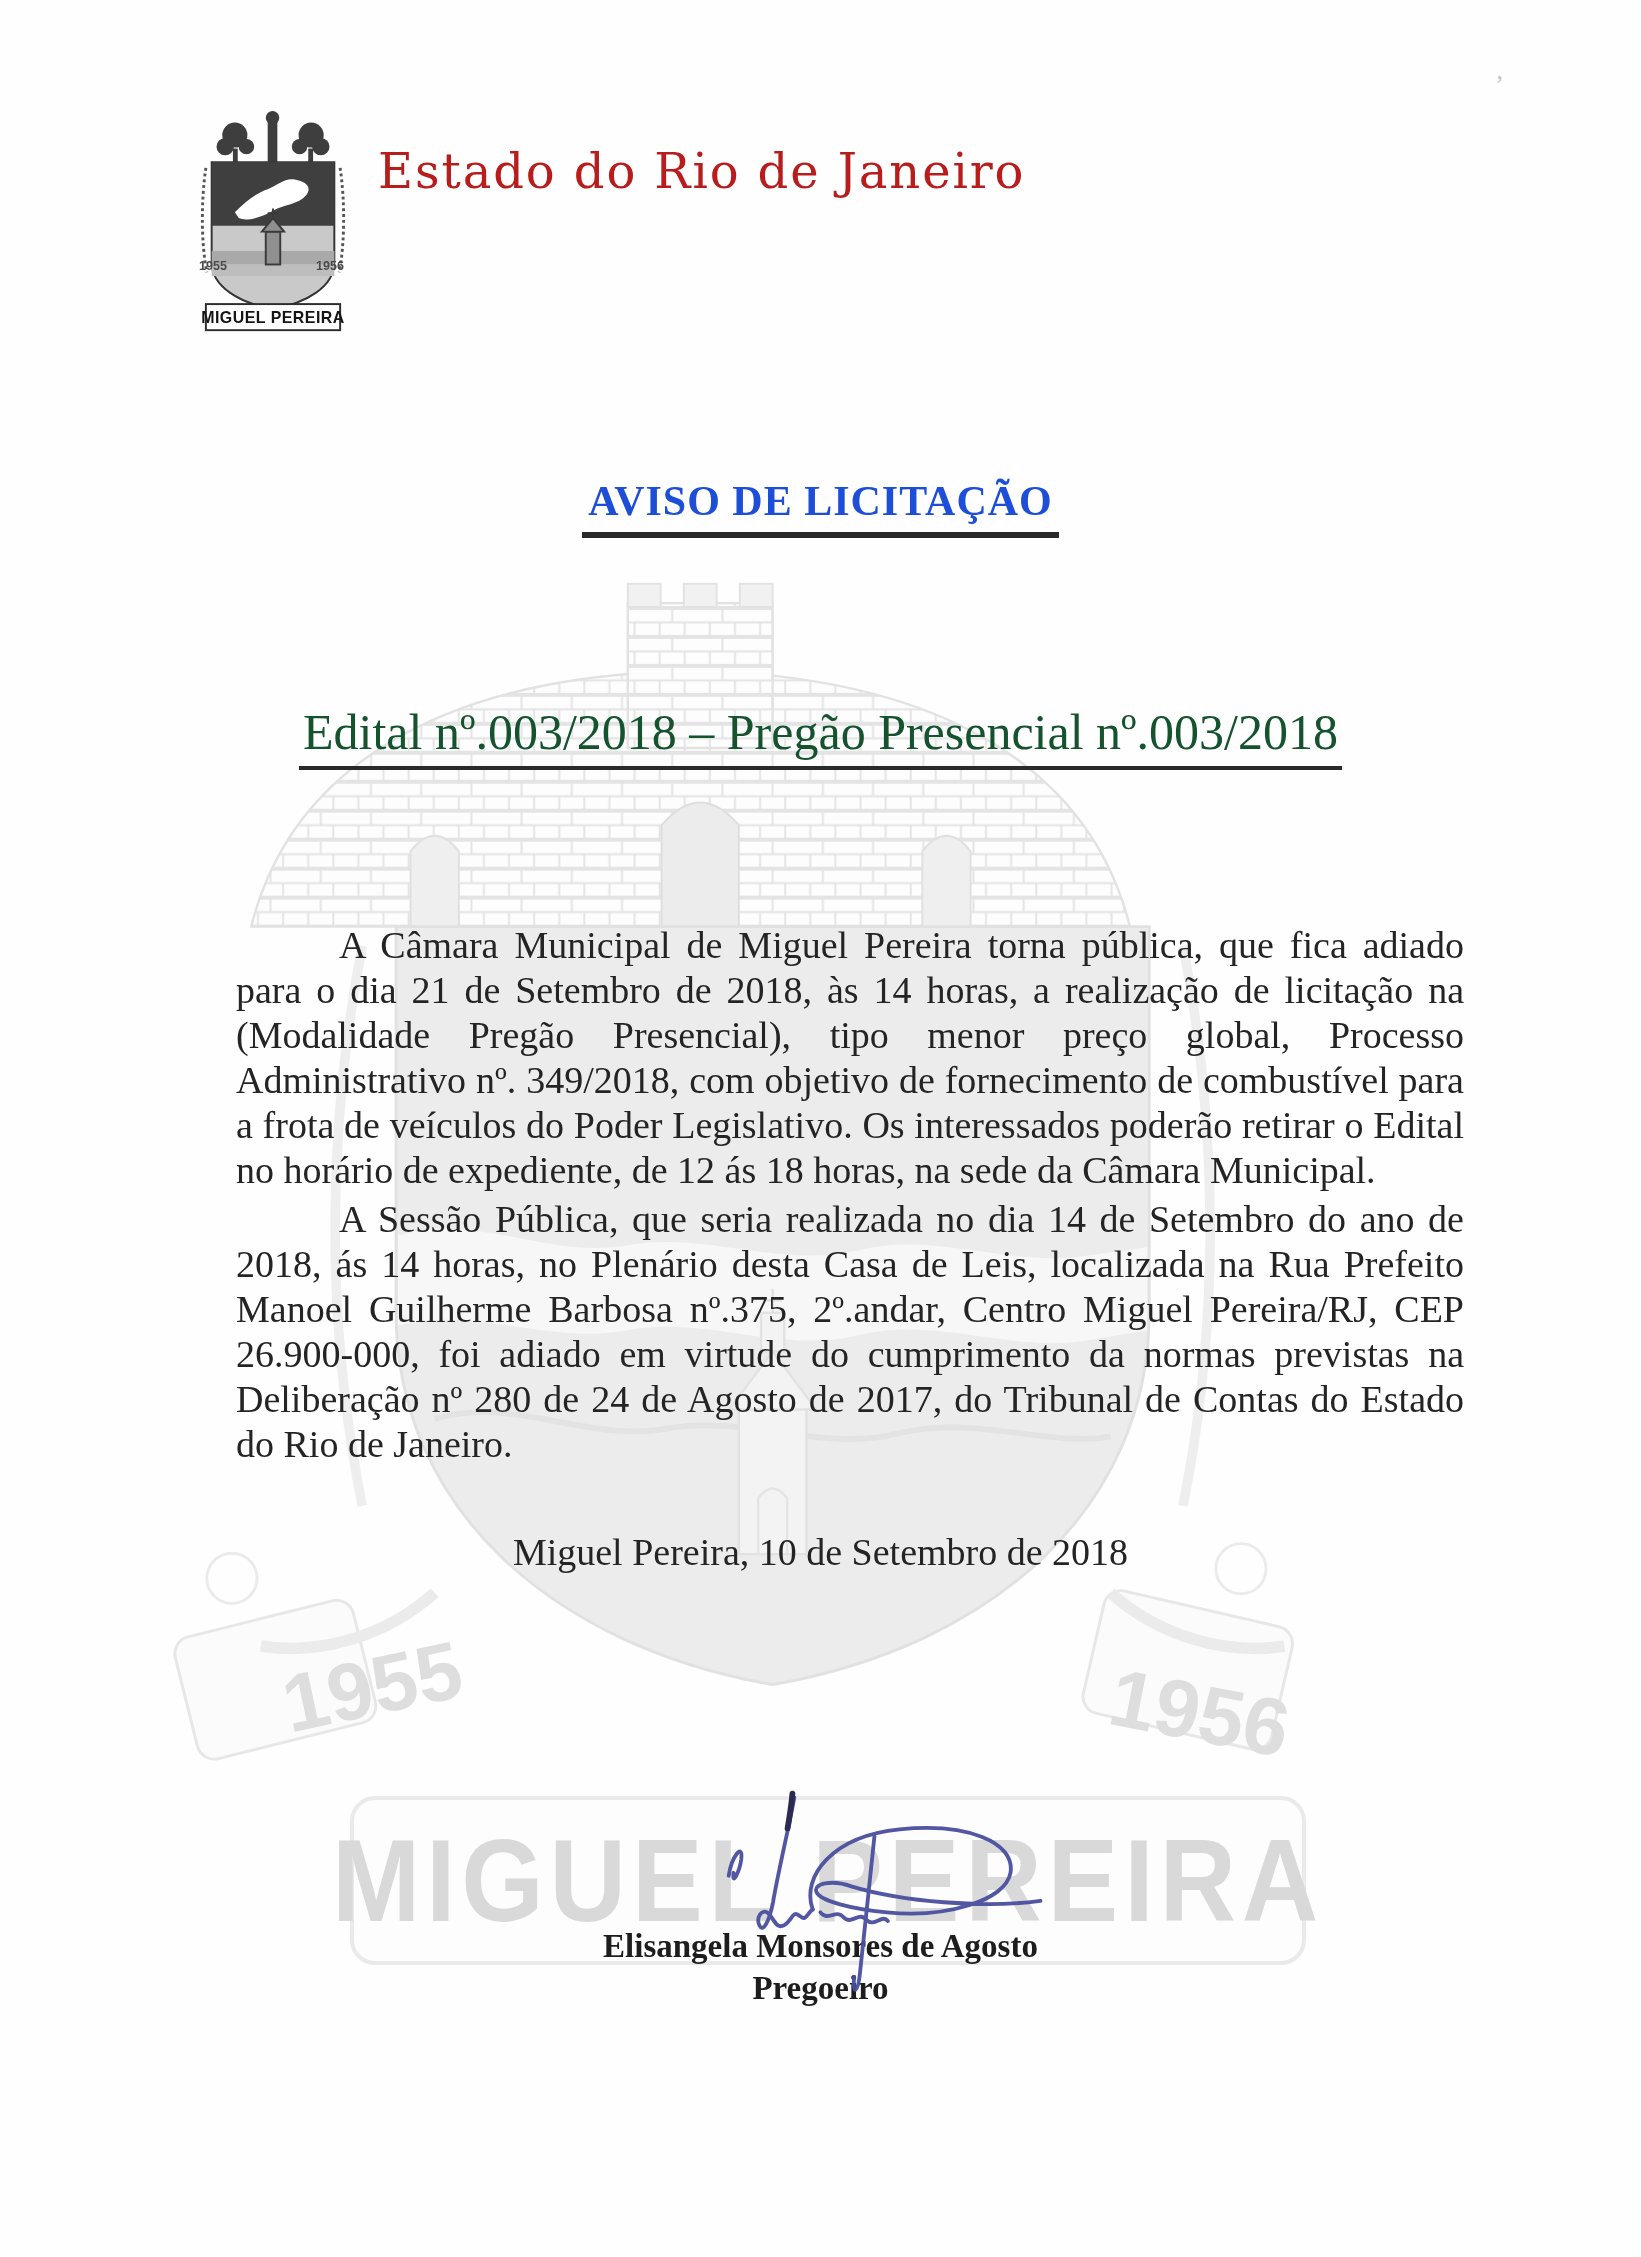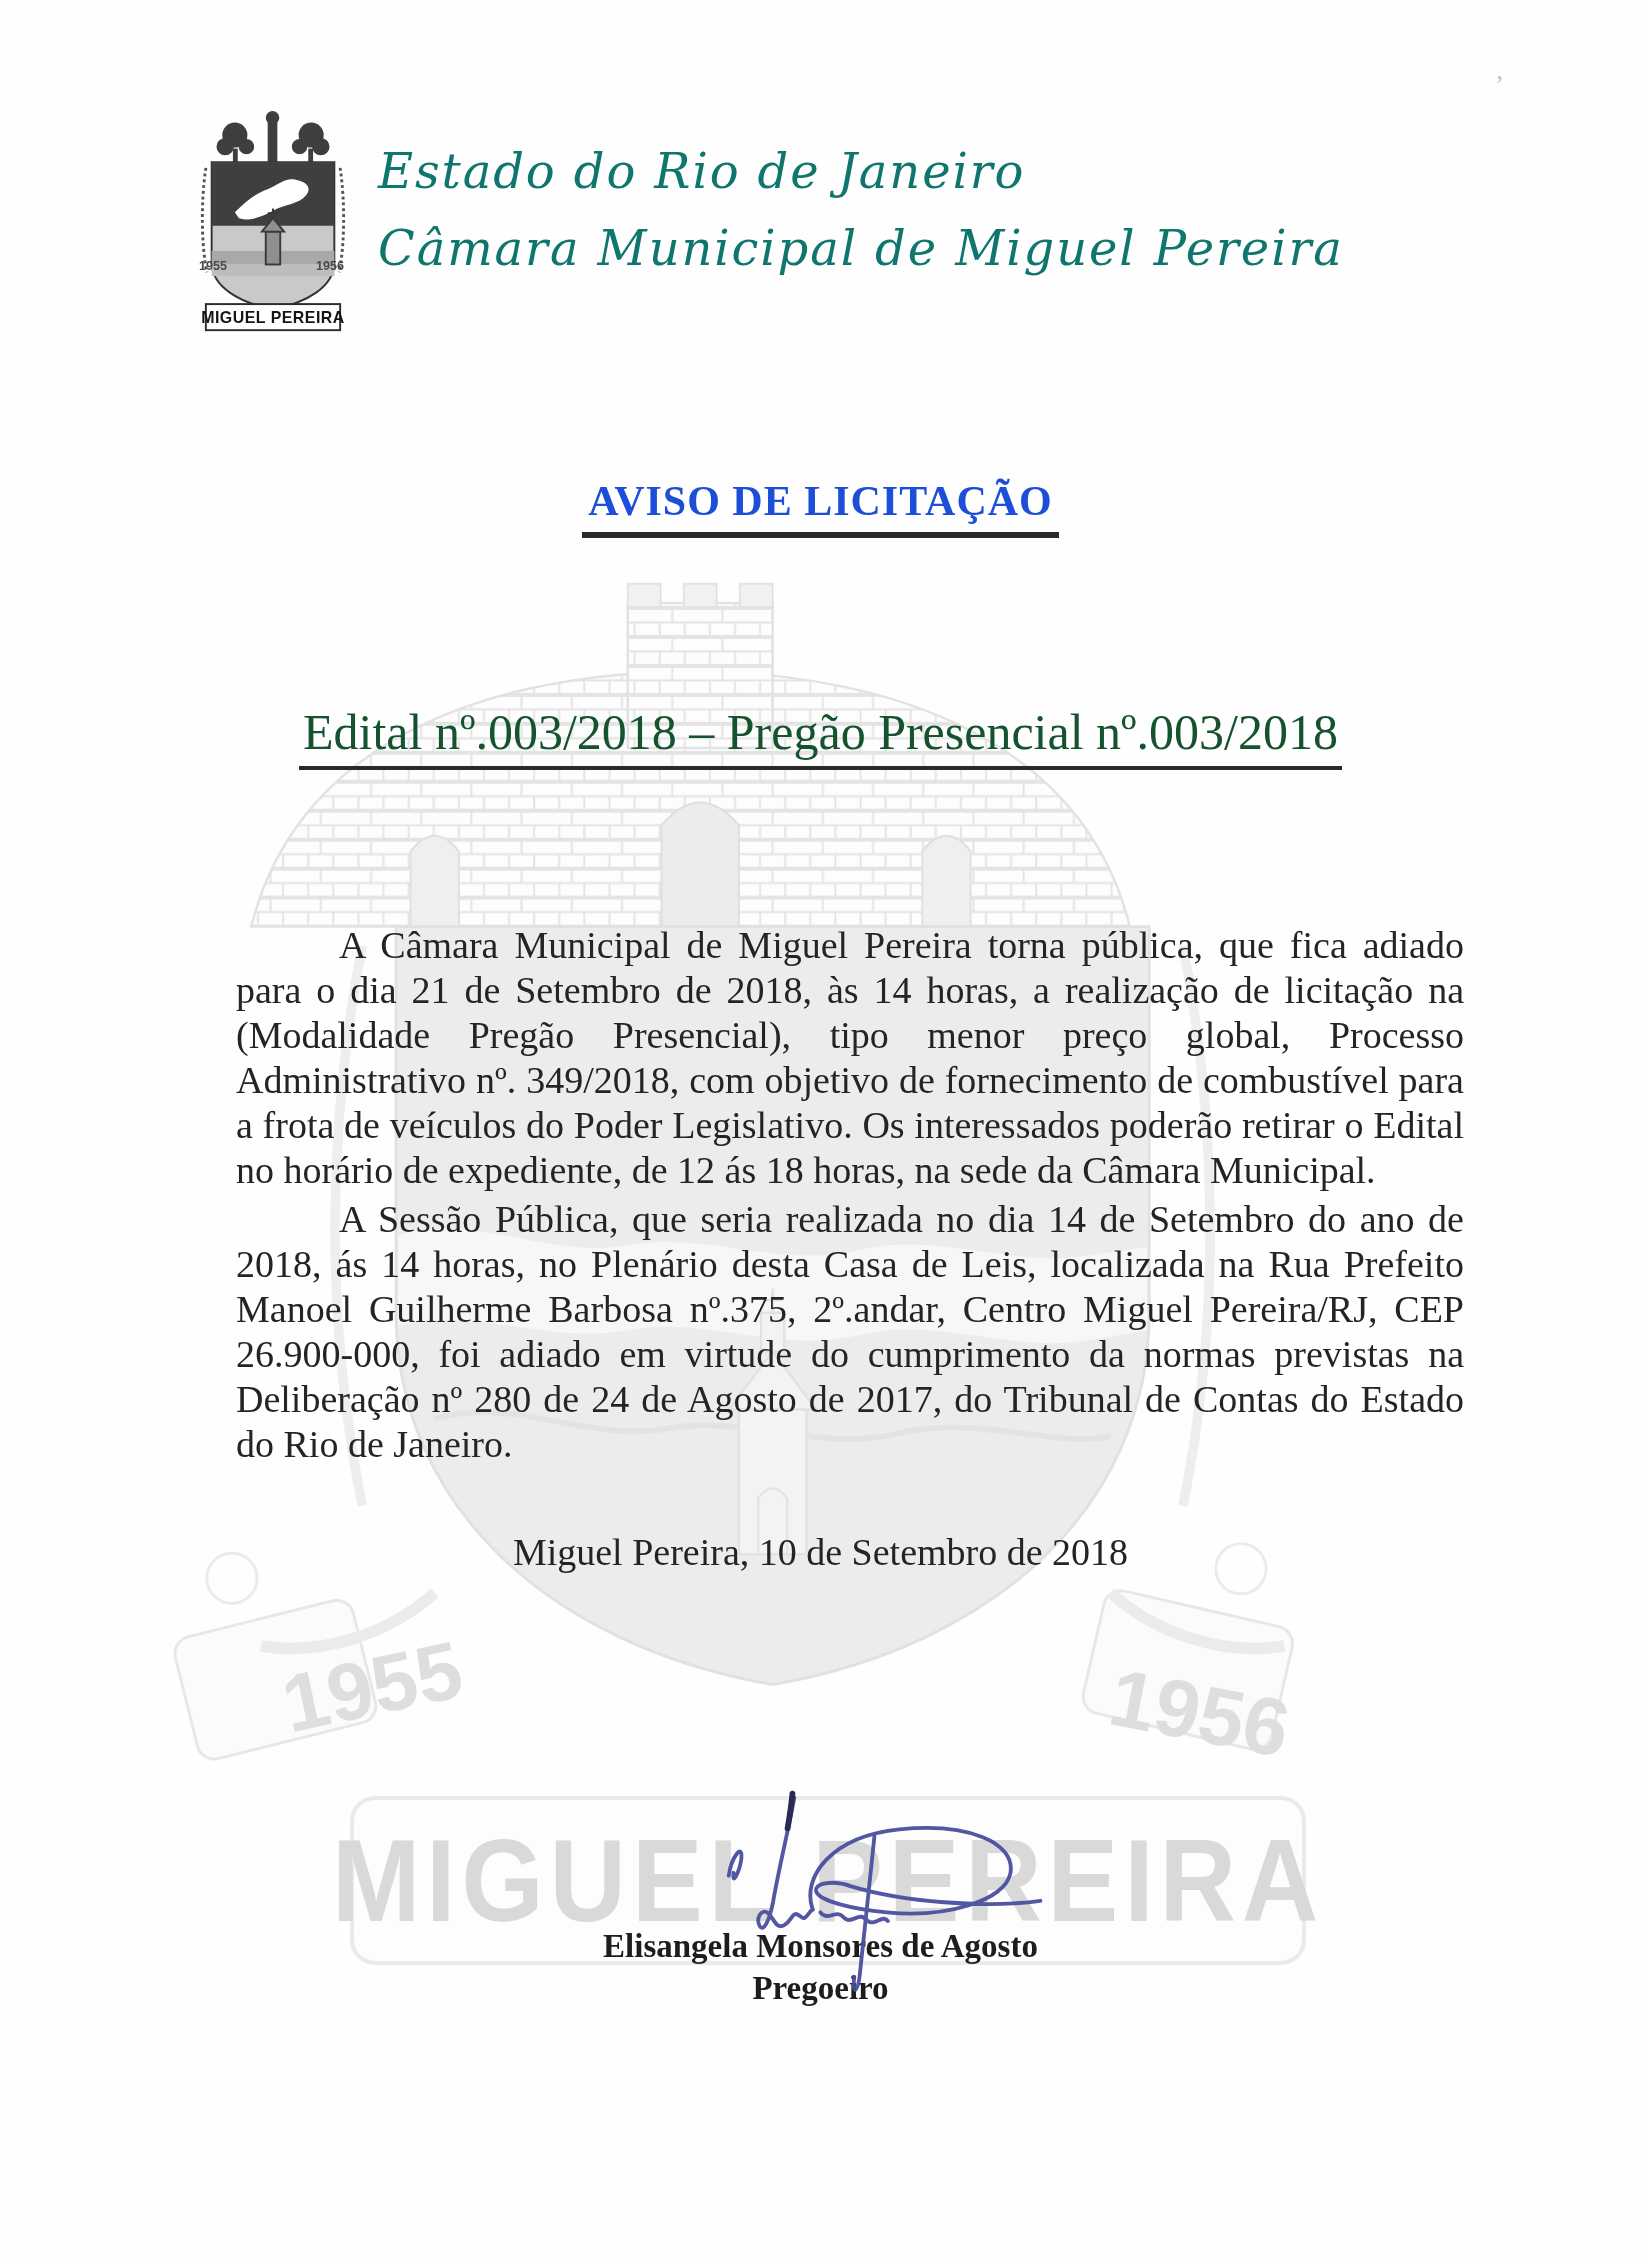--- a/index.html
+++ b/index.html
@@ -9,23 +9,22 @@
     background:#fefefe;
     overflow:hidden;
     font-family:"Liberation Serif", serif;
     color:#262626;
   }
   
   .crest{position:absolute;left:198px;top:108px;width:150px;height:227px;z-index:2;}
   .header-script{
     position:absolute;left:378px;top:133px;z-index:2;
     font-family:"DejaVu Serif", serif;
-    font-style:italic;
     font-size:48px;line-height:77px;
-    color:#0f766e;
+    color:#b91c1c;
     letter-spacing:1.9px;
     white-space:nowrap;
   }
   
   .title-row{position:absolute;left:0;right:0;top:477px;text-align:center;z-index:2;}
   .title-row span{
     display:inline-block;
     font-size:42px;font-weight:bold;letter-spacing:1px;
     color:#1d4ed8;
     border-bottom:6.8px solid #2a2a2a;
@@ -165,21 +164,20 @@
     <path d="M147,62 C152,95 152,140 146,170" fill="none" stroke="#555" stroke-width="3" stroke-dasharray="3 3"></path>
     <text x="1" y="168" font-size="13" font-weight="bold" fill="#4a4a4a" font-family="Liberation Sans, sans-serif">1955</text>
     <text x="122" y="168" font-size="13" font-weight="bold" fill="#4a4a4a" font-family="Liberation Sans, sans-serif">1956</text>
 
     <rect x="8" y="203" width="139" height="27" fill="#ffffff" stroke="#2c2c2c" stroke-width="2"></rect>
     <text x="77.5" y="223" text-anchor="middle" font-size="16.5" font-weight="bold" fill="#151515" font-family="Liberation Sans, sans-serif" letter-spacing="0.5">MIGUEL PEREIRA</text>
   </svg>
 
   <div class="header-script">
     <div>Estado do Rio de Janeiro</div>
-    <div>Câmara Municipal de Miguel Pereira</div>
   </div>
 
   <div class="artifact">’</div>
 
   <div class="title-row">
     <span>AVISO DE LICITAÇÃO</span>
   </div>
 
   <div class="subtitle-row">
     <span>Edital nº.003/2018 – Pregão Presencial nº.003/2018</span>

